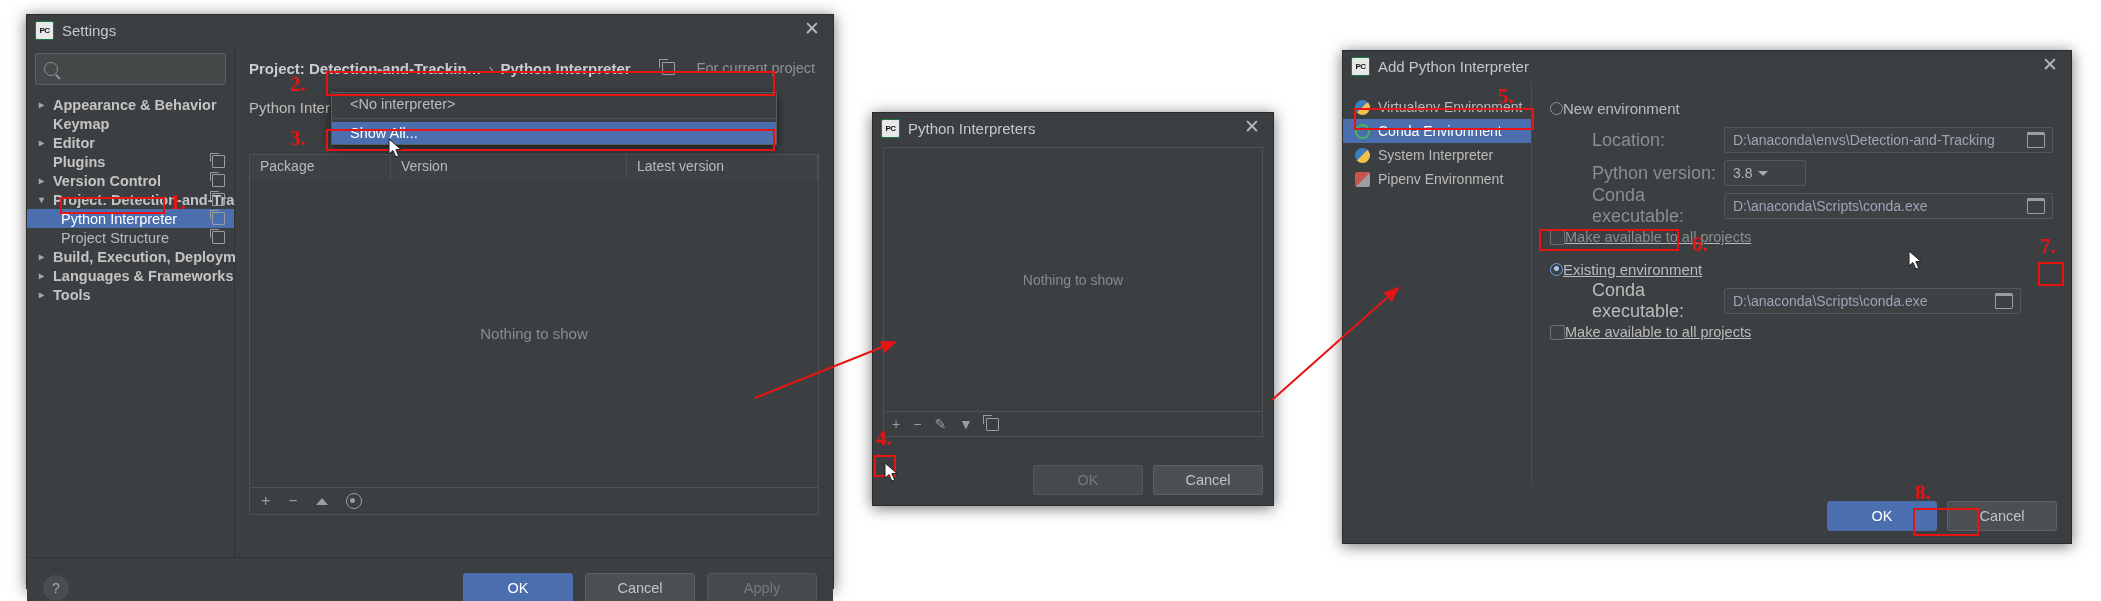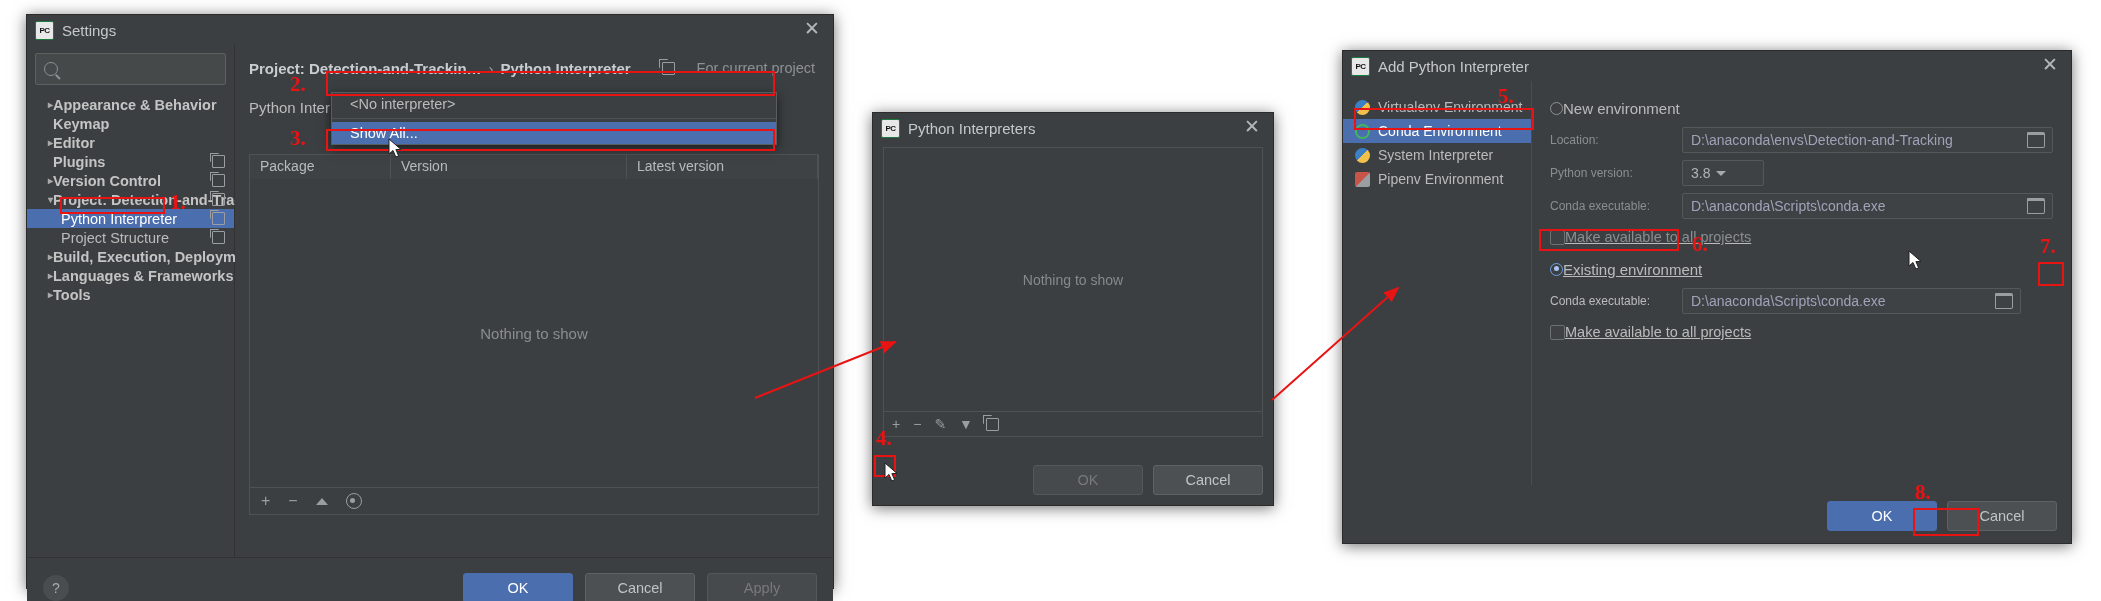--- a/index.html
+++ b/index.html
@@ -25,21 +25,21 @@
           padding:0;box-sizing:border-box;position:relative;}
   .searchbox{margin:8px 8px 6px 8px;height:30px;background:#45494a;border:1px solid #5e6060;
              border-radius:2px;display:flex;align-items:center;padding:0 8px;}
   .searchbox .sicon{width:12px;height:12px;border:1.6px solid #8d9094;border-radius:50%;
                     position:relative;}
   .searchbox .sicon:after{content:"";position:absolute;right:-4px;bottom:-3px;width:6px;height:1.6px;
                           background:#8d9094;transform:rotate(45deg);}
   .tree{padding-top:4px;}
   .titem{height:19px;display:flex;align-items:center;padding-left:12px;font-size:14.5px;
          color:#bbbbbb;position:relative;white-space:nowrap;}
-  .titem.bold{font-weight:bold;color:#c4c4c4;text-align:right;}
+  .titem.bold{font-weight:bold;color:#c4c4c4;}
   .titem .arr{width:14px;font-size:10px;color:#a9a9a9;flex:0 0 14px;}
   .titem .arr.down:before{content:"\25BE";}
   .titem .arr.right:before{content:"\25B8";}
   .titem.child{padding-left:34px;}
   .titem.sel{background:#4b6eaf;color:#ffffff;}
   .copyic{position:absolute;right:9px;width:11px;height:11px;border:1.3px solid #9a9da1;
           border-radius:1px;}
   .copyic:after{content:"";position:absolute;left:-3.5px;top:-3.5px;width:8px;height:8px;
                 border:1.3px solid #9a9da1;border-right:none;border-bottom:none;border-radius:1px;}
 
@@ -122,21 +122,21 @@
   .ic-pipenv{background:linear-gradient(135deg,#c8554a 50%,#9a9da1 50%);border-radius:2px;}
 
   .a-right{flex:1;padding:16px 18px 0 18px;box-sizing:border-box;position:relative;}
   .radio-row{display:flex;align-items:center;height:22px;margin-bottom:8px;}
   .radio{width:13px;height:13px;border-radius:50%;border:1.6px solid #8e9195;box-sizing:border-box;
          position:relative;flex:0 0 auto;}
   .radio.on{border-color:#6d9ee8;}
   .radio.on:after{content:"";position:absolute;left:2.5px;top:2.5px;width:5px;height:5px;
                   border-radius:50%;background:#a8c6f0;}
   .frow{display:flex;align-items:center;height:26px;margin-bottom:7px;}
-  .flabel{width:132px;font-size:12px;color:#8a8d91;flex:0 0 132px;}
+  .flabel{width:132px;font-size:18px;color:#8a8d91;flex:0 0 132px;margin-left:42px;}
   .flabel.on{color:#bbbbbb;}
   .field{flex:1;height:24px;background:#3f4244;border:1px solid #55585a;border-radius:2px;
          display:flex;align-items:center;padding:0 4px 0 8px;font-size:14px;color:#9fa3b8;}
   .field.enabled{background:#45494a;border-color:#5e6060;color:#a9c4e8;}
   .field .fv{flex:1;overflow:hidden;white-space:nowrap;}
   .folder{width:16px;height:12px;border:1.6px solid #9a9da1;border-radius:1px 2px 2px 1px;
           border-top-width:3px;margin-right:3px;flex:0 0 auto;}
   .smallcombo{width:72px;height:24px;background:#3f4244;border:1px solid #55585a;border-radius:2px;
               display:flex;align-items:center;padding-left:8px;font-size:14px;color:#b0b3b7;}
   .chk{width:13px;height:13px;border:1.5px solid #6e7174;border-radius:2px;background:#3f4244;

